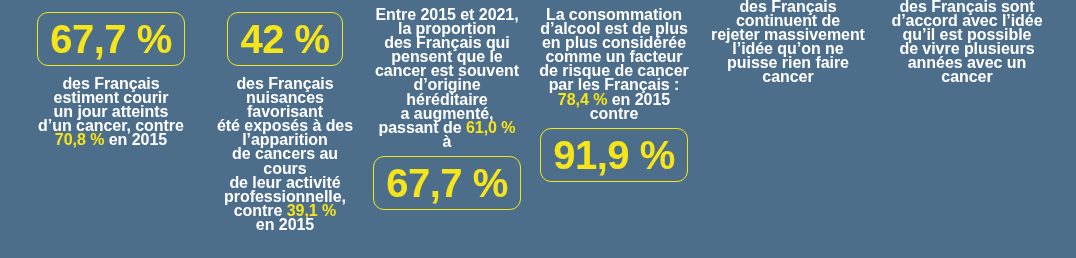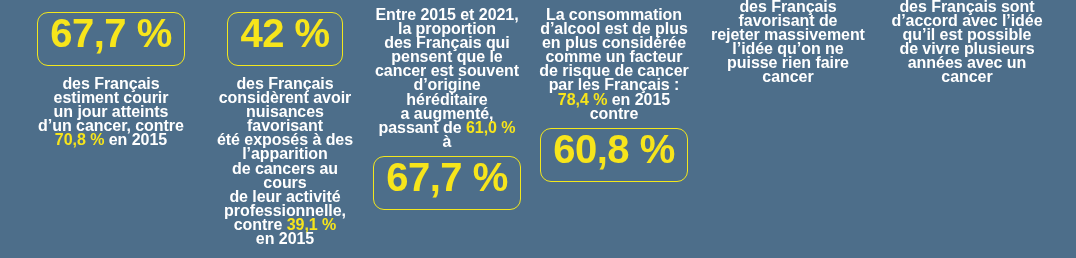--- a/index.html
+++ b/index.html
@@ -41,20 +41,21 @@
   .col-4 { width: 176px; }
   .col-5 { width: 182px; }
 
   
   .pct-box {
     border: 1.6px solid #f2e71d;
     border-radius: 11px;
     height: 54px;
     box-sizing: border-box;
     display: flex;
+    align-items: center;
     justify-content: center;
     padding: 0 12px;
     margin-top: 12px;
     margin-bottom: 11px;
     white-space: nowrap;
   }
   .pct-box.below {
     margin-top: 7px;
     margin-bottom: 0;
   }
@@ -97,21 +98,20 @@
         <div><span>d’un cancer, contre</span></div>
         <div><span class="hl">70,8 %</span><span> en 2015</span></div>
       </div>
     </div>
     <div class="stat-column col-1">
       <div class="pct-box">
         <span class="pct-value">42 %</span>
       </div>
       <div class="caption">
         <div><span>des Français</span></div>
-        <div><span>considèrent avoir</span></div>
         <div><span>nuisances favorisant</span></div>
         <div><span>été exposés à des</span></div>
         <div><span>l’apparition</span></div>
         <div><span>de cancers au cours</span></div>
         <div><span>de leur activité</span></div>
         <div><span>professionnelle,</span></div>
         <div><span>contre </span><span class="hl">39,1 %</span></div>
         <div><span>en 2015</span></div>
       </div>
     </div>
@@ -135,27 +135,27 @@
         <div><span>La consommation</span></div>
         <div><span>d’alcool est de plus</span></div>
         <div><span>en plus considérée</span></div>
         <div><span>comme un facteur</span></div>
         <div><span>de risque de cancer</span></div>
         <div><span>par les Français :</span></div>
         <div><span class="hl">78,4 %</span><span> en 2015</span></div>
         <div><span>contre</span></div>
       </div>
       <div class="pct-box below">
-        <span class="pct-value">60,8 %</span>
+        <span class="pct-value">91,9 %</span>
       </div>
     </div>
     <div class="stat-column col-4">
       <div class="caption">
         <div><span>des Français</span></div>
-        <div><span>favorisant de</span></div>
+        <div><span>continuent de</span></div>
         <div><span>rejeter massivement</span></div>
         <div><span>l’idée qu’on ne</span></div>
         <div><span>puisse rien faire</span></div>
         <div><span>cancer</span></div>
       </div>
     </div>
     <div class="stat-column col-5">
       <div class="caption">
         <div><span>des Français sont</span></div>
         <div><span>d’accord avec l’idée</span></div>

